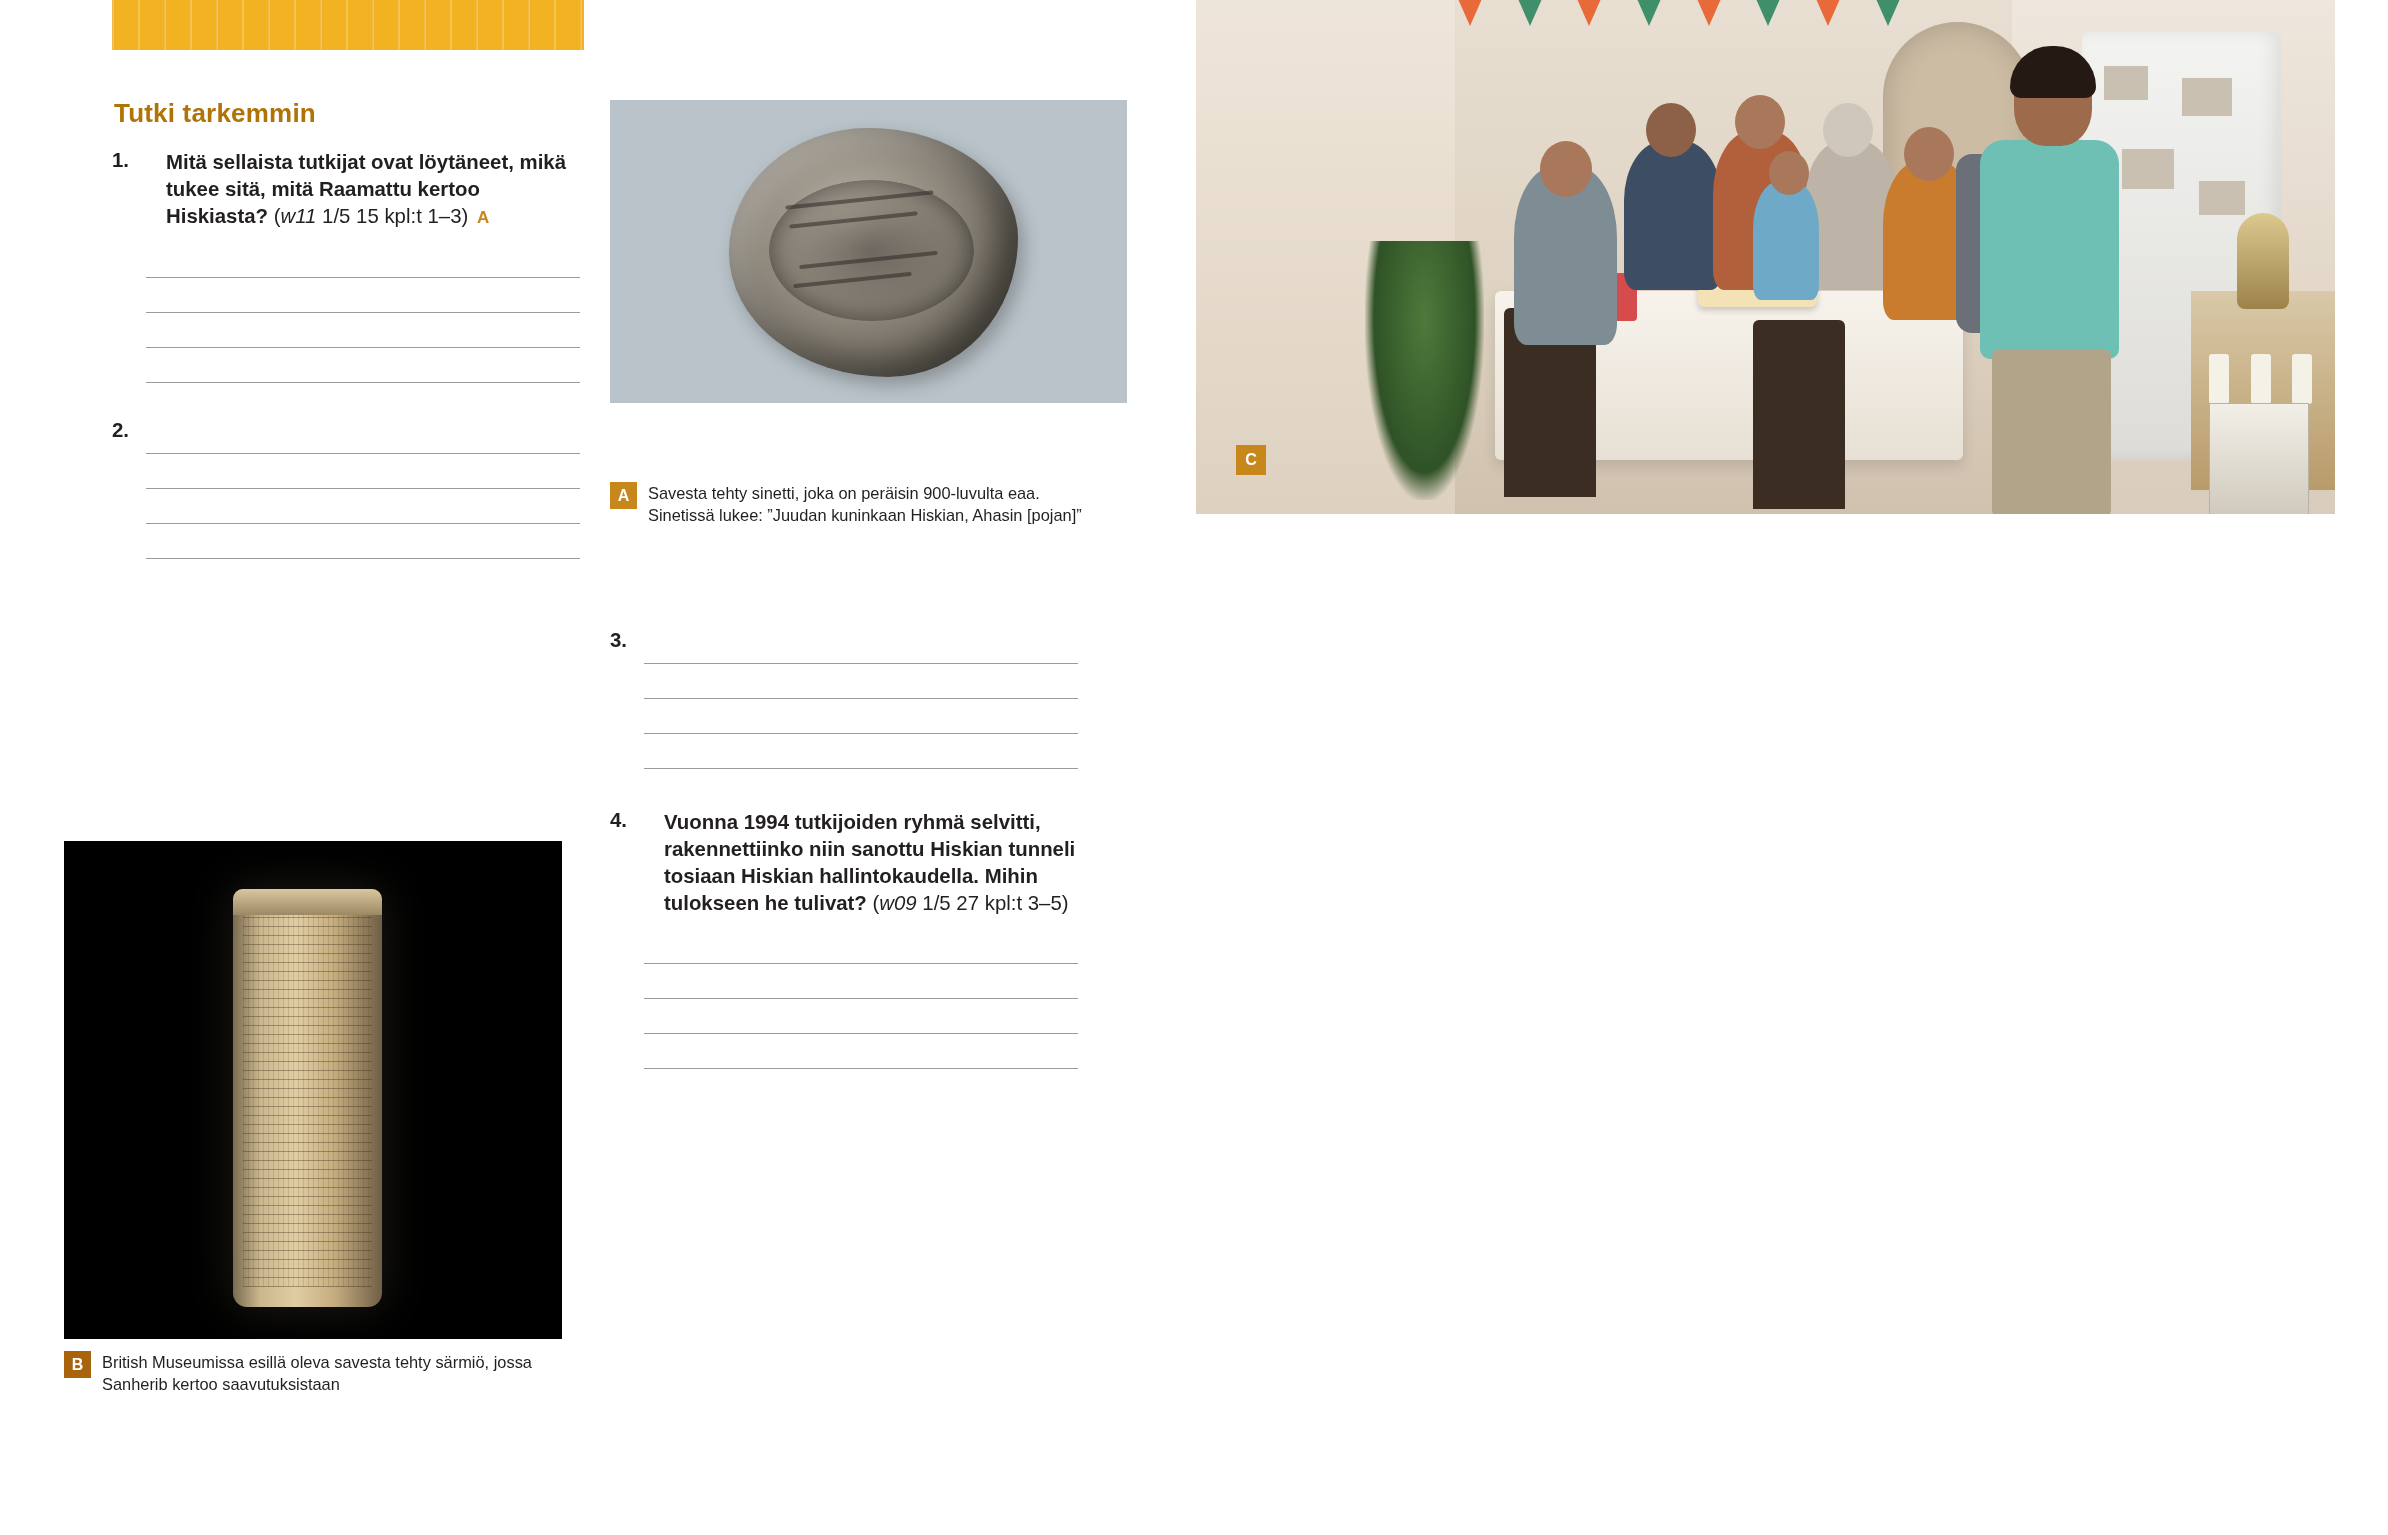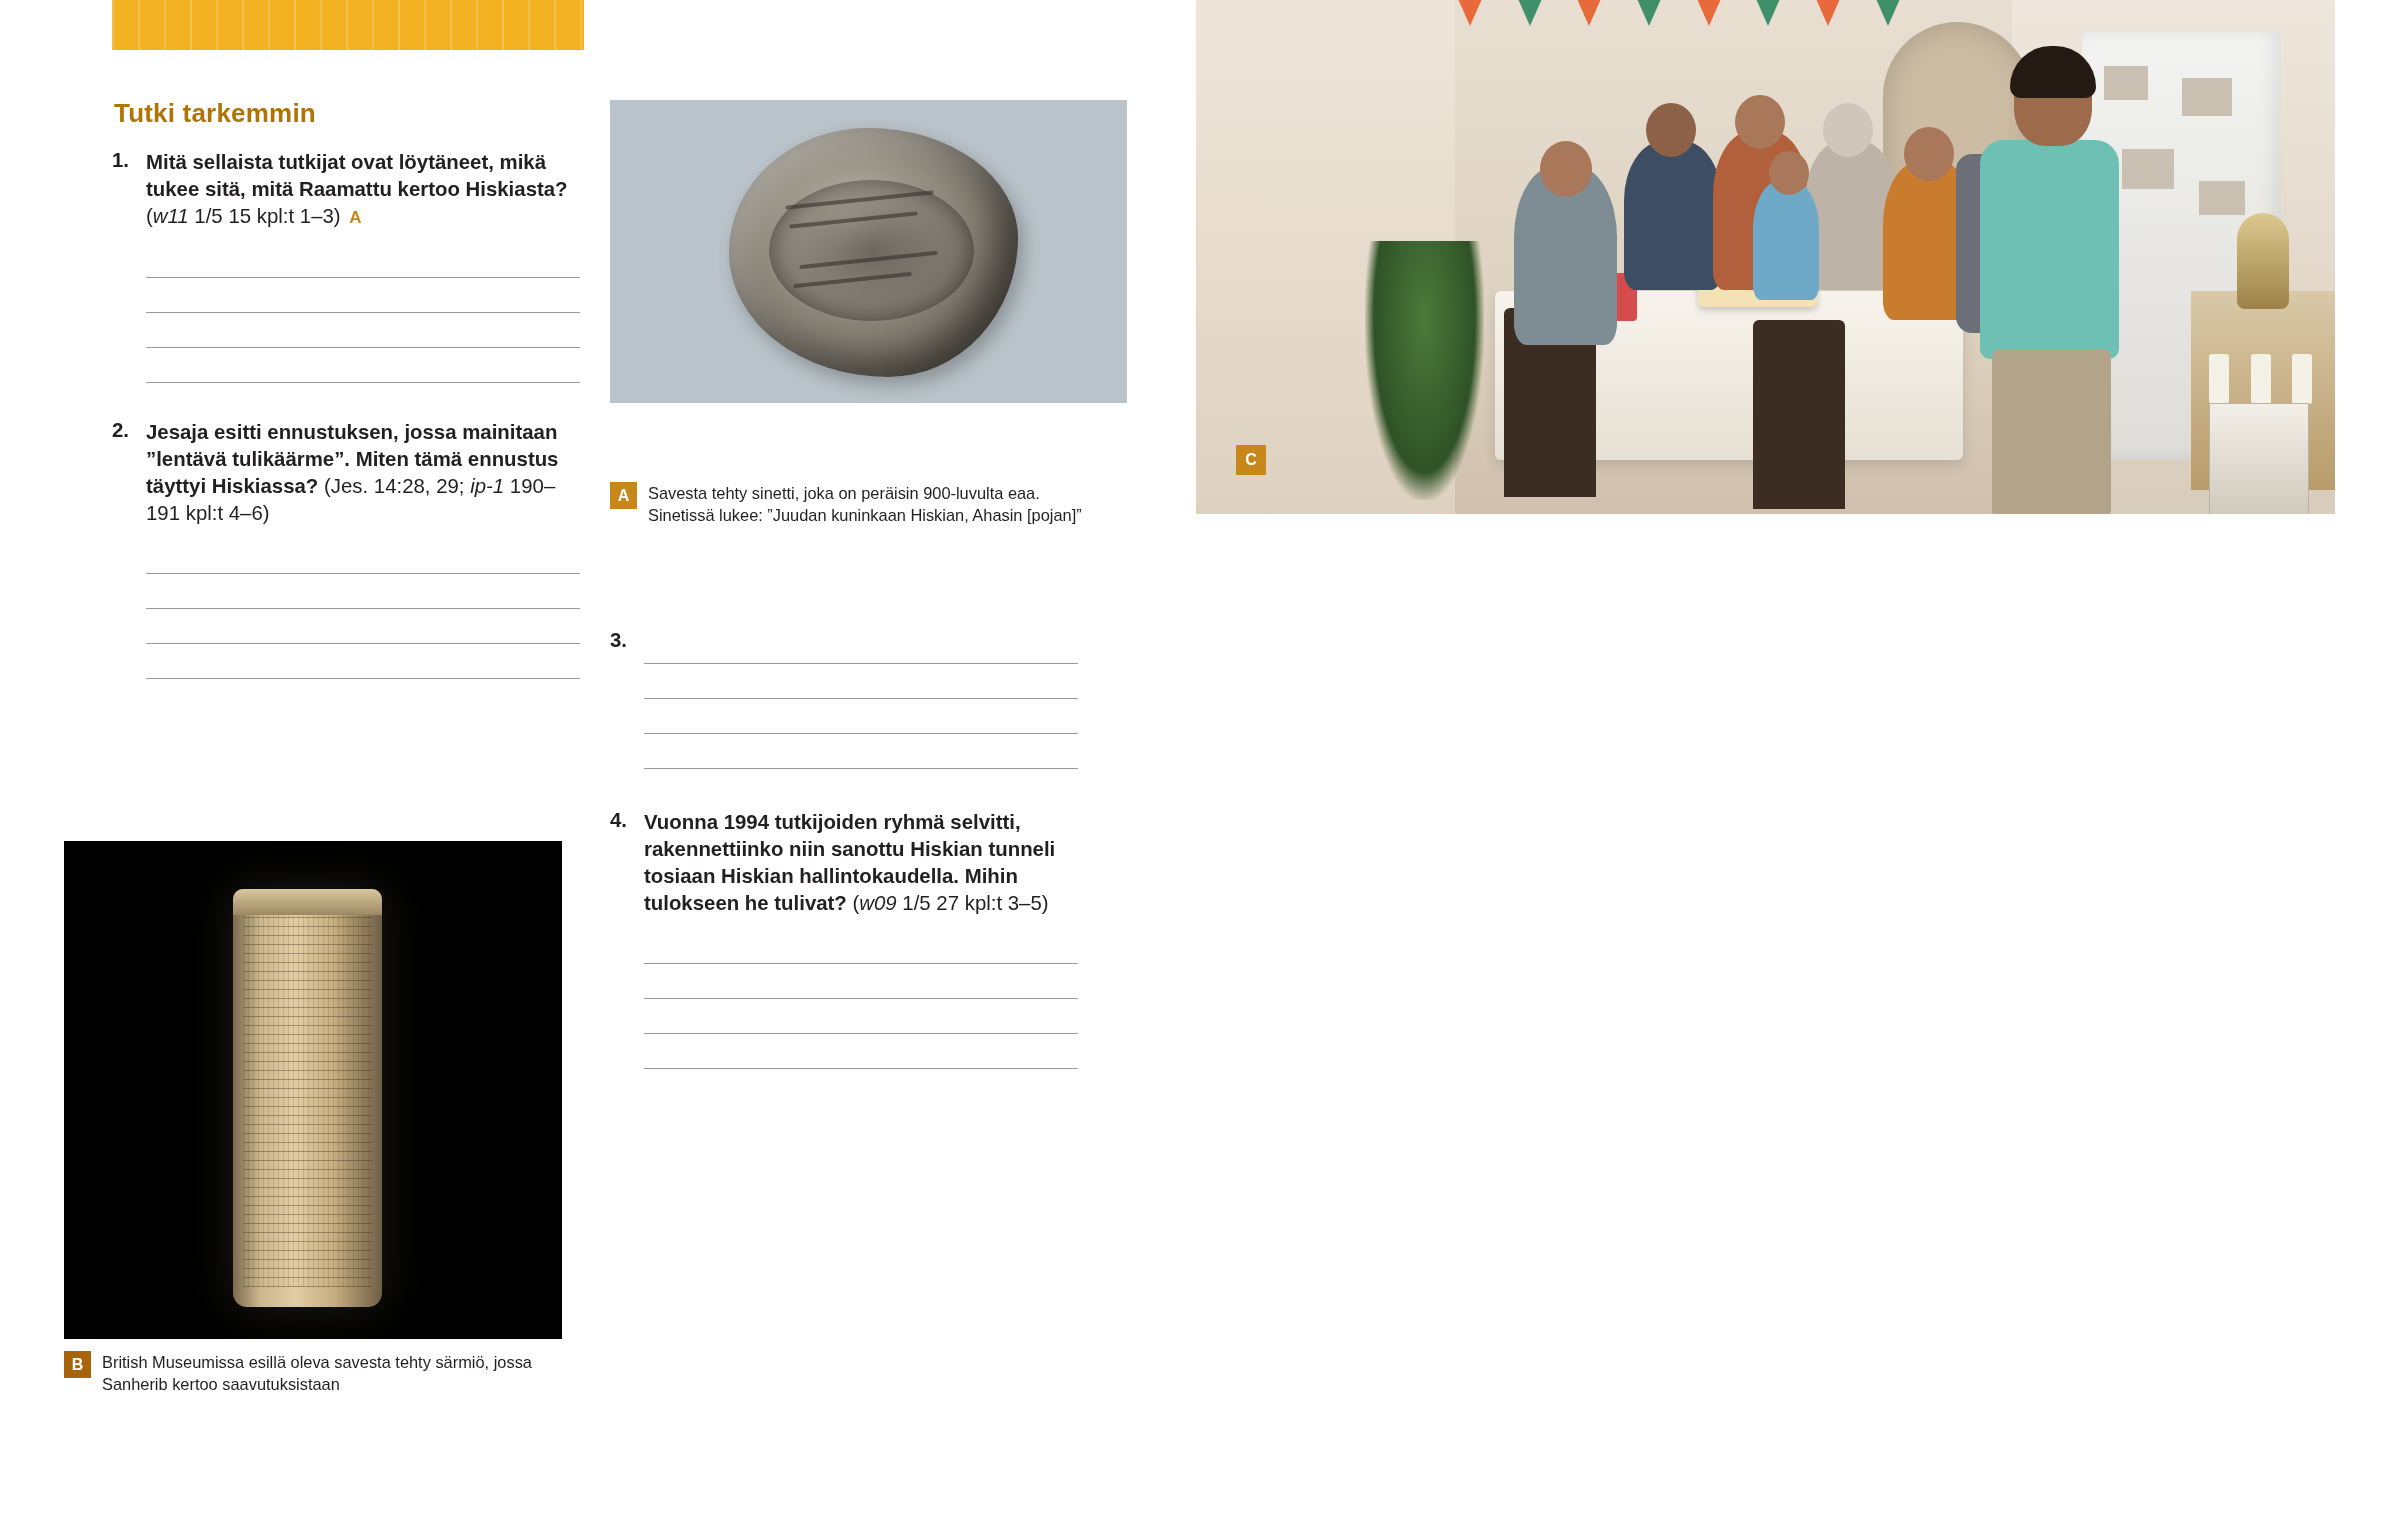--- a/index.html
+++ b/index.html
@@ -30,21 +30,21 @@
 
   .qcol-a { position:absolute; left:112px; top:149px; width:468px; }
   .qcol-b { position:absolute; left:610px; top:617px; width:468px; }
 
   .qitem { position:relative; margin-bottom:8px; }
   .qnum {
     position:absolute; left:0; top:0; width:28px; text-align:left;
     font-weight:bold; font-size:20.4px; color:#231f20;
   }
   .qtext {
-    margin-left:34px; font-size:20.4px; line-height:27px; font-weight:bold;
+    margin-left:54px; font-size:20.4px; line-height:27px; font-weight:bold;
   }
   .qtext .ref { font-weight:normal; }
   .qtext .it { font-style:italic; }
   .badge {
     display:inline-block; color:#c8871b; font-weight:bold; font-size:17px;
     vertical-align:baseline; margin-left:3px;
   }
   .lines { margin-left:34px; margin-top:12px; }
   .lines .ln { height:35px; border-bottom:1px solid #9b9b9b; }
   .qcol-b .lines { margin-left:34px; }
@@ -227,24 +227,20 @@
         <div class="lines">
           <div class="ln"></div>
           <div class="ln"></div>
           <div class="ln"></div>
           <div class="ln"></div>
         </div>
       </div>
 
       <div class="qitem" style="margin-top:36px;">
         <div class="qnum">2.</div>
-        <div class="qtext">
-          <span>Jesaja esitti ennustuksen, jossa mainitaan ”lentävä tulikäärme”. Miten tämä ennustus täyttyi Hiskiassa?</span>
-          <span class="ref">(Jes. 14:28, 29; <i>ip-1</i> 190–191 kpl:t 4–6)</span>
-        </div>
         <div class="lines">
           <div class="ln"></div>
           <div class="ln"></div>
           <div class="ln"></div>
           <div class="ln"></div>
         </div>
       </div>
     </div>
 
     <div class="figA">

